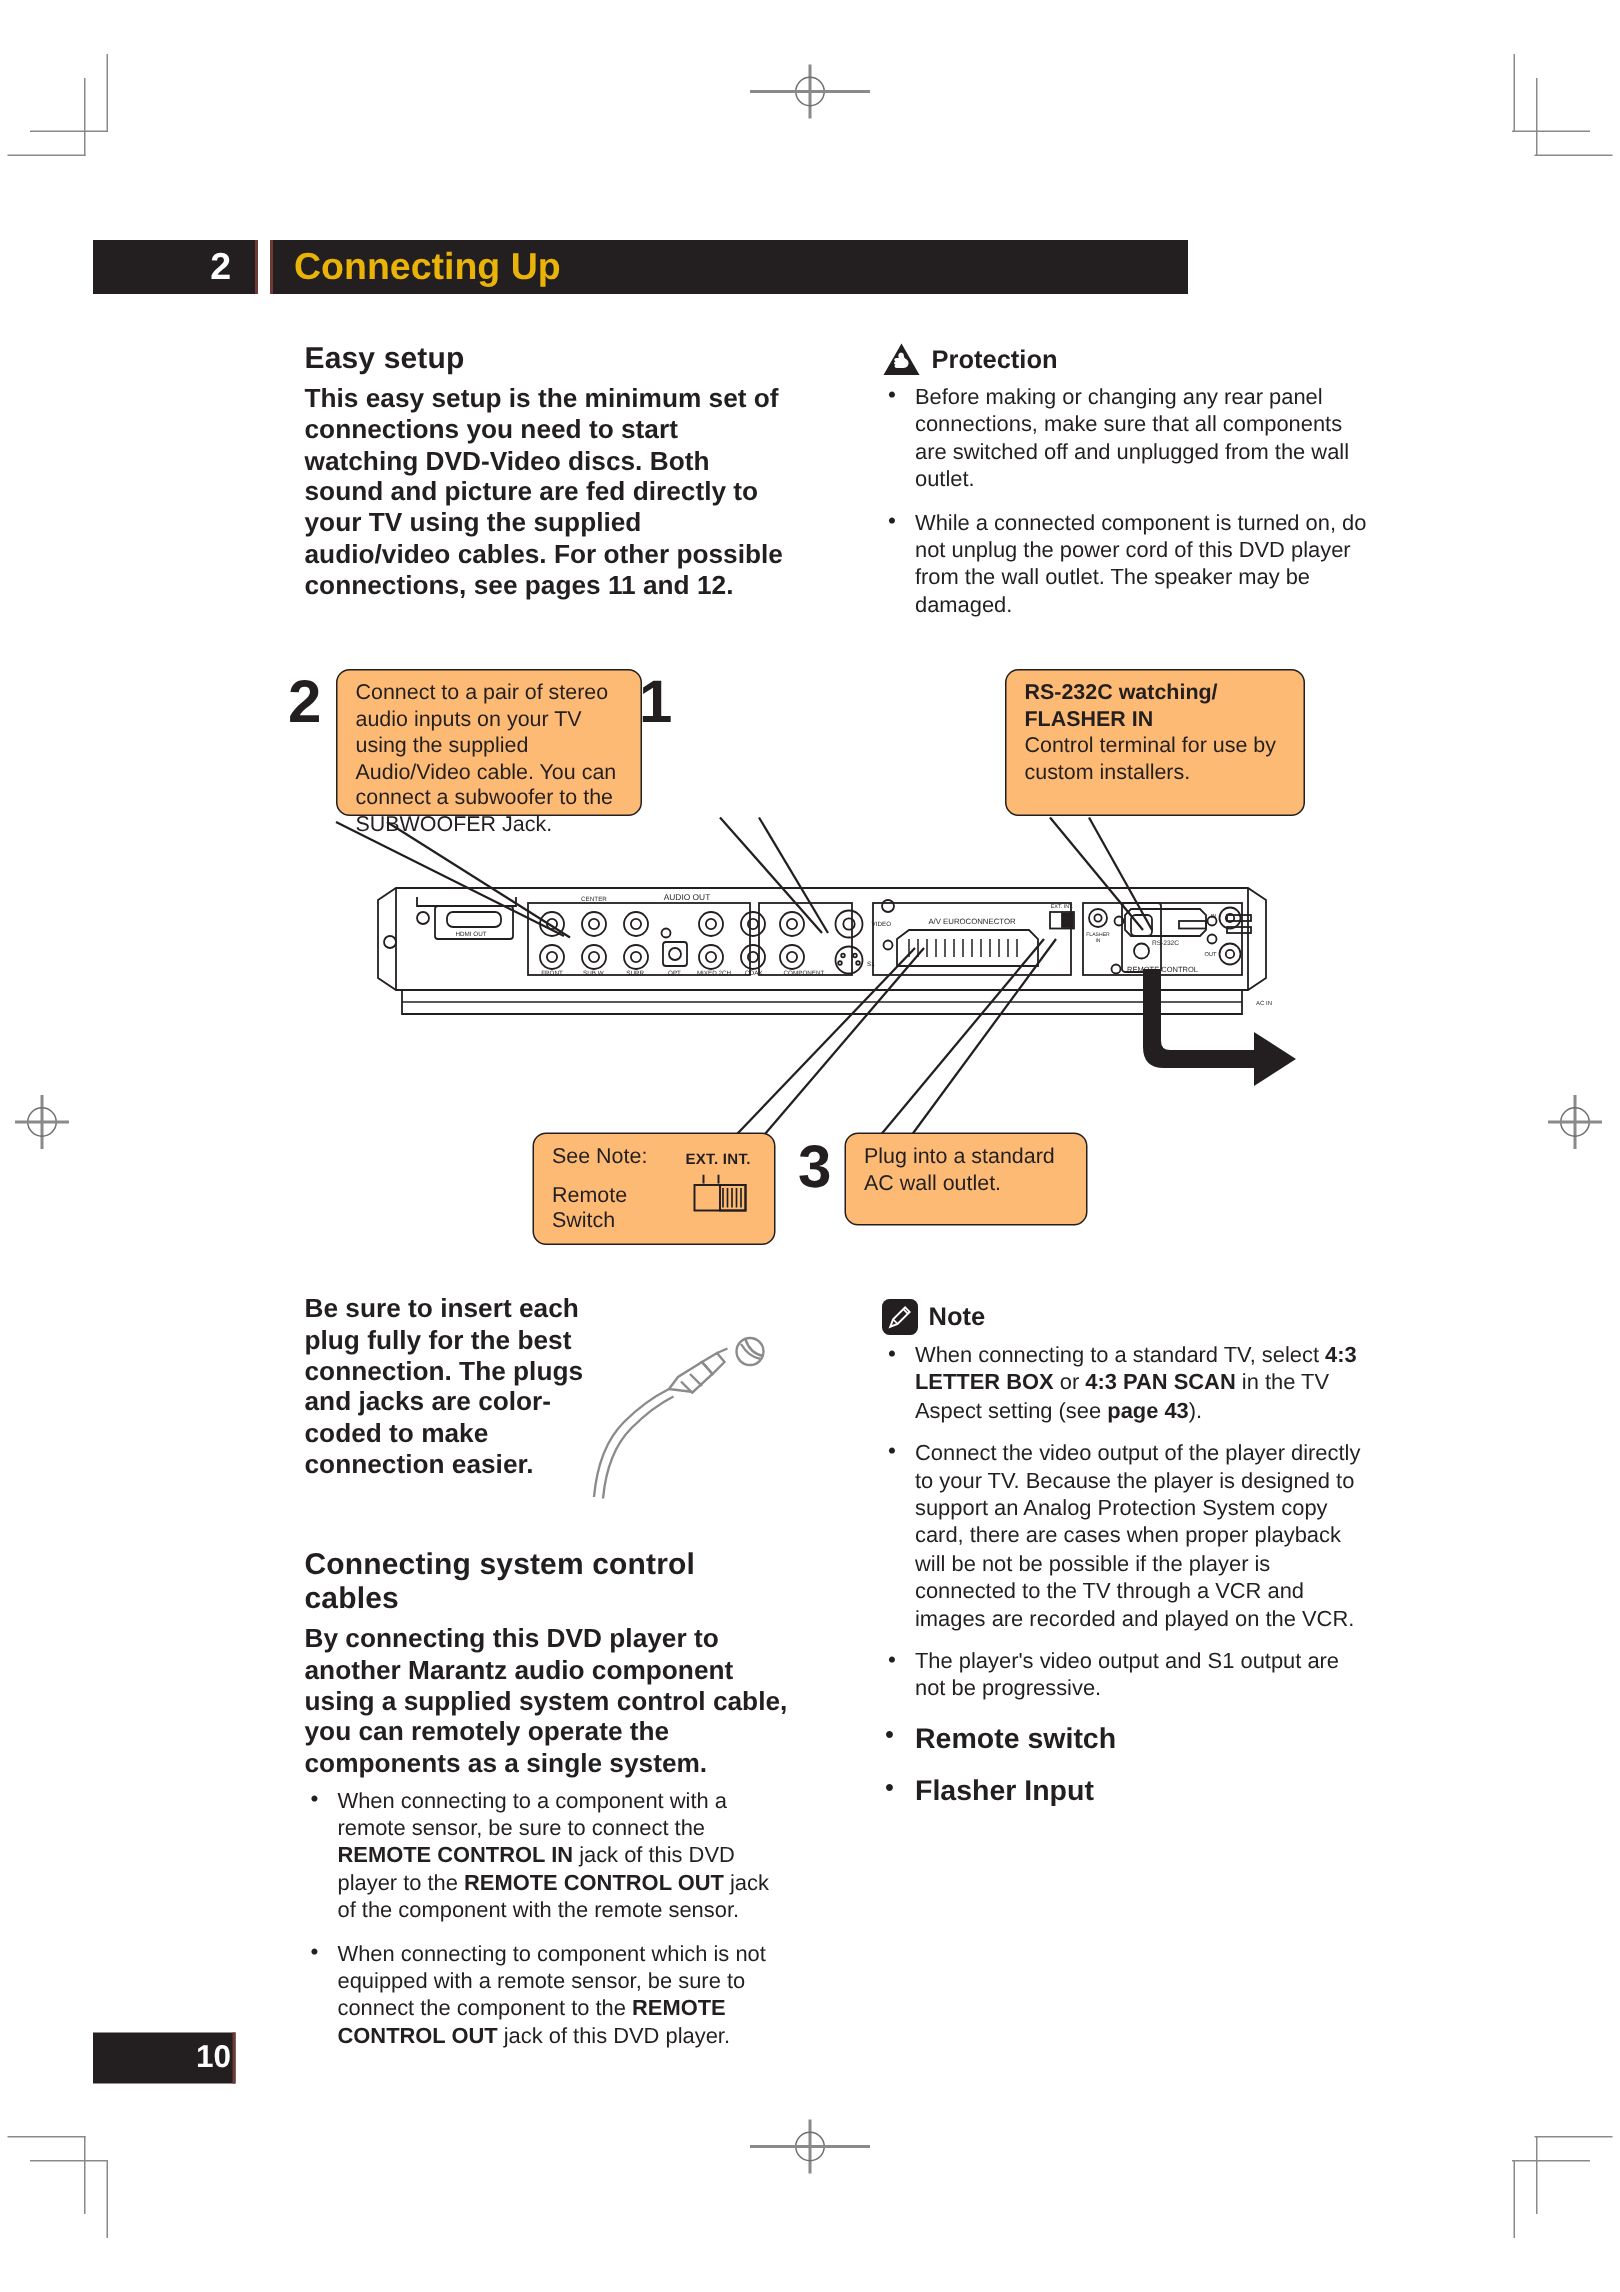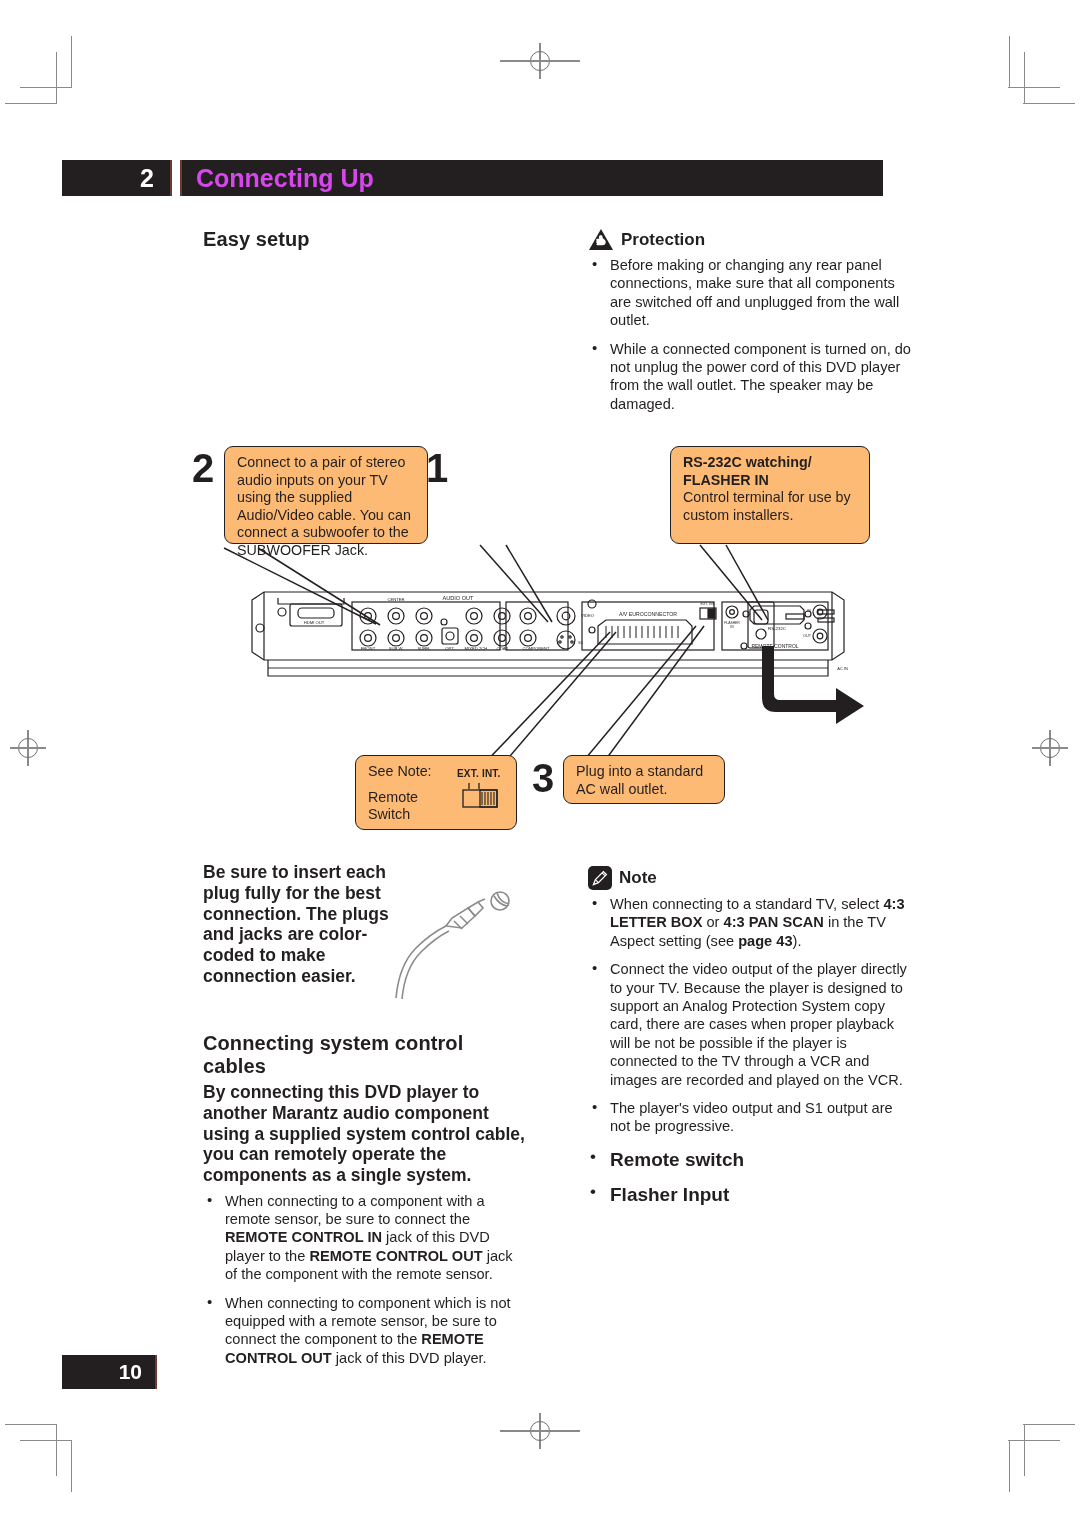--- a/index.html
+++ b/index.html
@@ -22,22 +22,22 @@
   .reg.wide:after{width:80px;left:0;}
   .reg.wide:before{left:39px;}
   .reg.wide i{left:30px;}
 
   
   .hdr{position:absolute;left:62px;top:160px;height:36px;display:flex;align-items:stretch;}
   .hdr-num{width:110px;background:#231f20;border-right:2px solid #6d3b34;
            color:#fff;font-weight:bold;font-size:25px;display:flex;align-items:center;
            justify-content:flex-end;padding-right:16px;box-sizing:border-box;}
   .hdr-gap{width:8px;}
-  .hdr-title{background:#231f20;color:#d946ef;font-weight:bold;font-size:25px;
-             display:flex;align-items:center;padding:0 14px;width:703px;box-sizing:border-box;
+  .hdr-title{background:#231f20;color:#eab308;font-weight:bold;font-size:25px;
+             display:flex;align-items:center;padding:0 14px;width:612px;box-sizing:border-box;
              border-left:2px solid #6d3b34;}
 
   
   .colL{position:absolute;left:203px;top:228px;width:320px;}
   .colR{position:absolute;left:588px;top:228px;width:325px;}
 
   h2.sec{font-size:20px;font-weight:bold;margin:0 0 4px 0;letter-spacing:.1px;}
   p.lead{font-size:17.5px;font-weight:bold;line-height:20.8px;margin:0;}
 
   
@@ -68,21 +68,21 @@
         font-size:14.3px;line-height:17.6px;padding:7px 9px 8px 12px;box-sizing:border-box;}
   .cbox b{font-weight:bold;}
   .bignum{position:absolute;font-size:40px;font-weight:bold;line-height:1;color:#231f20;}
 
   .leaders{position:absolute;left:0;top:0;width:740px;height:420px;pointer-events:none;}
   .panelwrap{position:absolute;left:68px;top:150px;width:600px;height:96px;}
   .panelwrap svg{display:block;}
 
   .pgnum{position:absolute;left:62px;top:1355px;width:95px;height:34px;background:#231f20;
          border-right:2px solid #6d3b34;color:#fff;font-weight:bold;font-size:21px;
-         display:flex;align-items:center;justify-content:flex-end;padding-right:13px;box-sizing:border-box;}
+         display:flex;align-items:center;justify-content:flex-end;padding-right:1px;box-sizing:border-box;}
 
   .plugart{position:absolute;left:382px;top:880px;width:140px;height:120px;}
 </style>
 </head>
 <body>
 
 <div class="page">
 
   <div>
     <div class="mark v" style="left:71px;top:36px;height:52px;"></div>
@@ -123,20 +123,21 @@
     </div>
 
   <div class="hdr">
     <div class="hdr-num">2</div>
     <div class="hdr-gap"></div>
     <div class="hdr-title">Connecting Up</div>
   </div>
 
   <div class="colL">
     <h2 class="sec">Easy setup</h2>
+    <p class="lead">This easy setup is the minimum set of connections you need to start watching DVD-Video discs. Both sound and picture are fed directly to your TV using the supplied audio/video cables. For other possible connections, see pages 11 and 12.</p>
   </div>
 
   <div style="position:absolute;left:203px;top:862px;width:322px;">
     <p class="lead" style="width:200px;">Be sure to insert each plug fully for the best connection. The plugs and jacks are color-coded to make connection easier.</p>
   </div>
 
   <div class="plugart">
     <svg width="140" height="120" viewBox="0 0 140 120">
       <g fill="none" stroke="#8b8b8b" stroke-width="1.6">
         <path d="M14 118 C16 96 22 80 34 68 C46 56 56 50 64 46"></path>
@@ -389,18 +390,18 @@
                 <path d="M25 9 L25 22 M28 9 L28 22 M31 9 L31 22 M34 9 L34 22 M37 9 L37 22"></path>
               </g>
               <rect x="23" y="7" width="17" height="17"></rect>
             </g>
           </svg>
         </div>
       </div>
     </div>
 
     <div class="bignum" style="left:352px;top:318px;">3</div>
-    <div class="cbox" style="left:383px;top:315px;width:162px;height:49px;">Plug into a standard AC wall outlet.</div>
+    <div class="cbox" style="left:383px;top:315px;width:162px;height:62px;">Plug into a standard AC wall outlet.</div>
   </div>
 
   <div class="pgnum">10</div>
 
 </div>
 
 </body></html>

